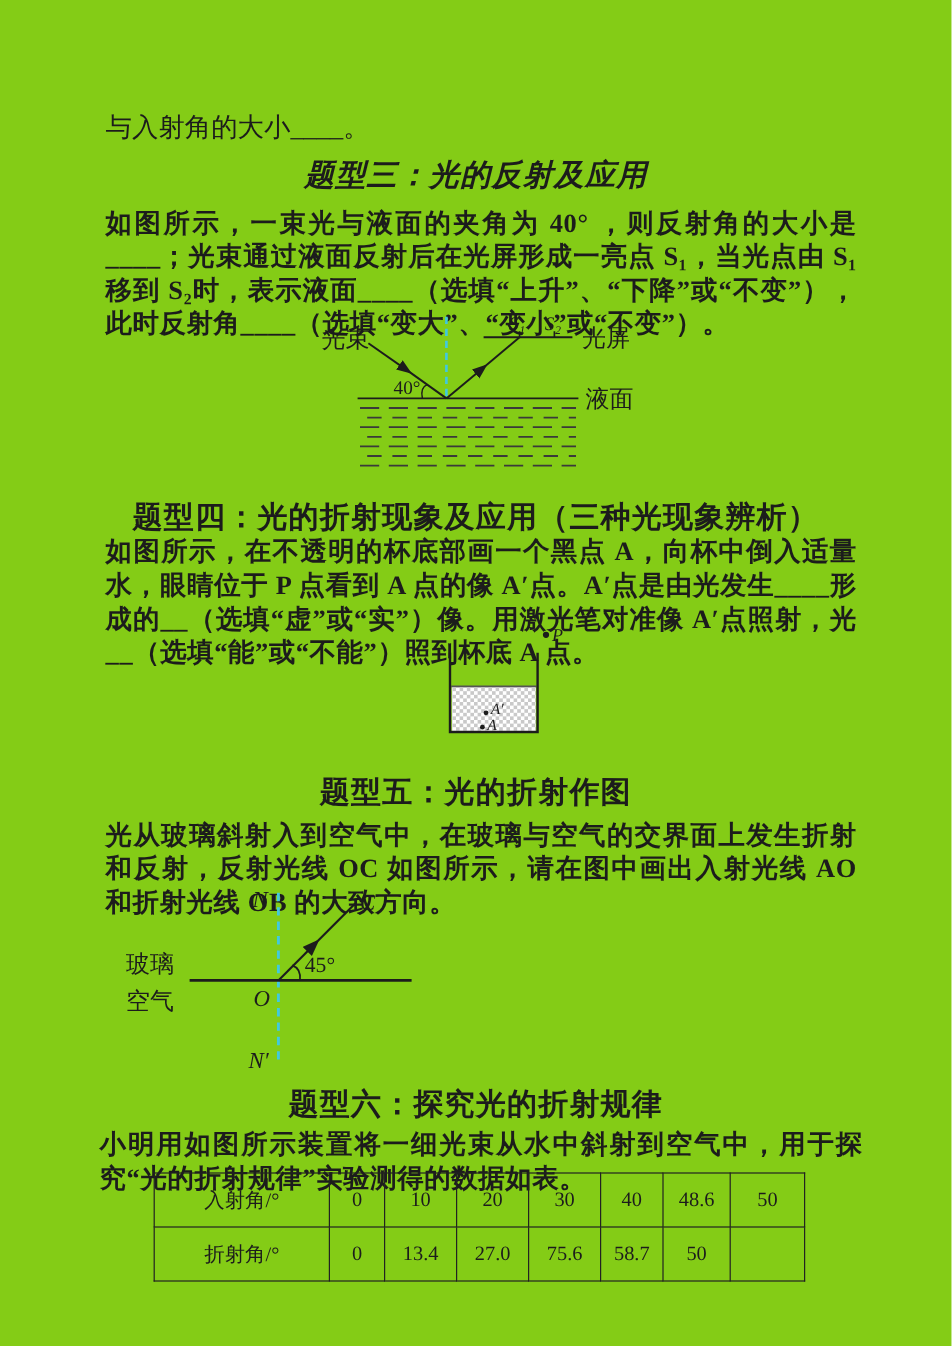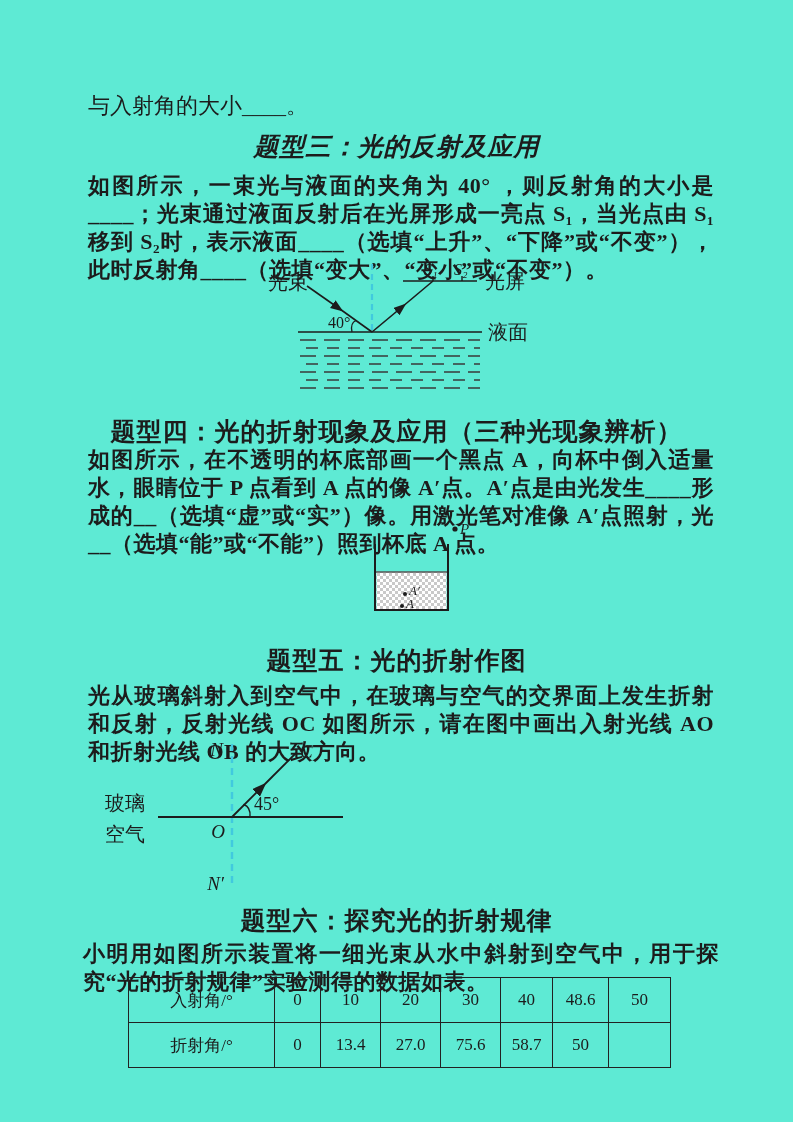--- a/index.html
+++ b/index.html
@@ -1,19 +1,19 @@
 <!DOCTYPE html>
 <html><head>
 <meta charset="utf-8">
 <style>
   html,body{margin:0;padding:0;background:#ffffff;}
   .page{
     position:relative;
     width:793px;height:1122px;
-    background:#5eead4;
+    background:#84cc16;
     font-family:"Liberation Serif","DejaVu Serif",serif;
     color:#1c1c1c;
     overflow:hidden;
   }
   .abs{position:absolute;}
   .bodytext{
     left:88px;width:626px;
     font-size:22px;line-height:28px;
     text-align:justify;
     letter-spacing:0.5px;

